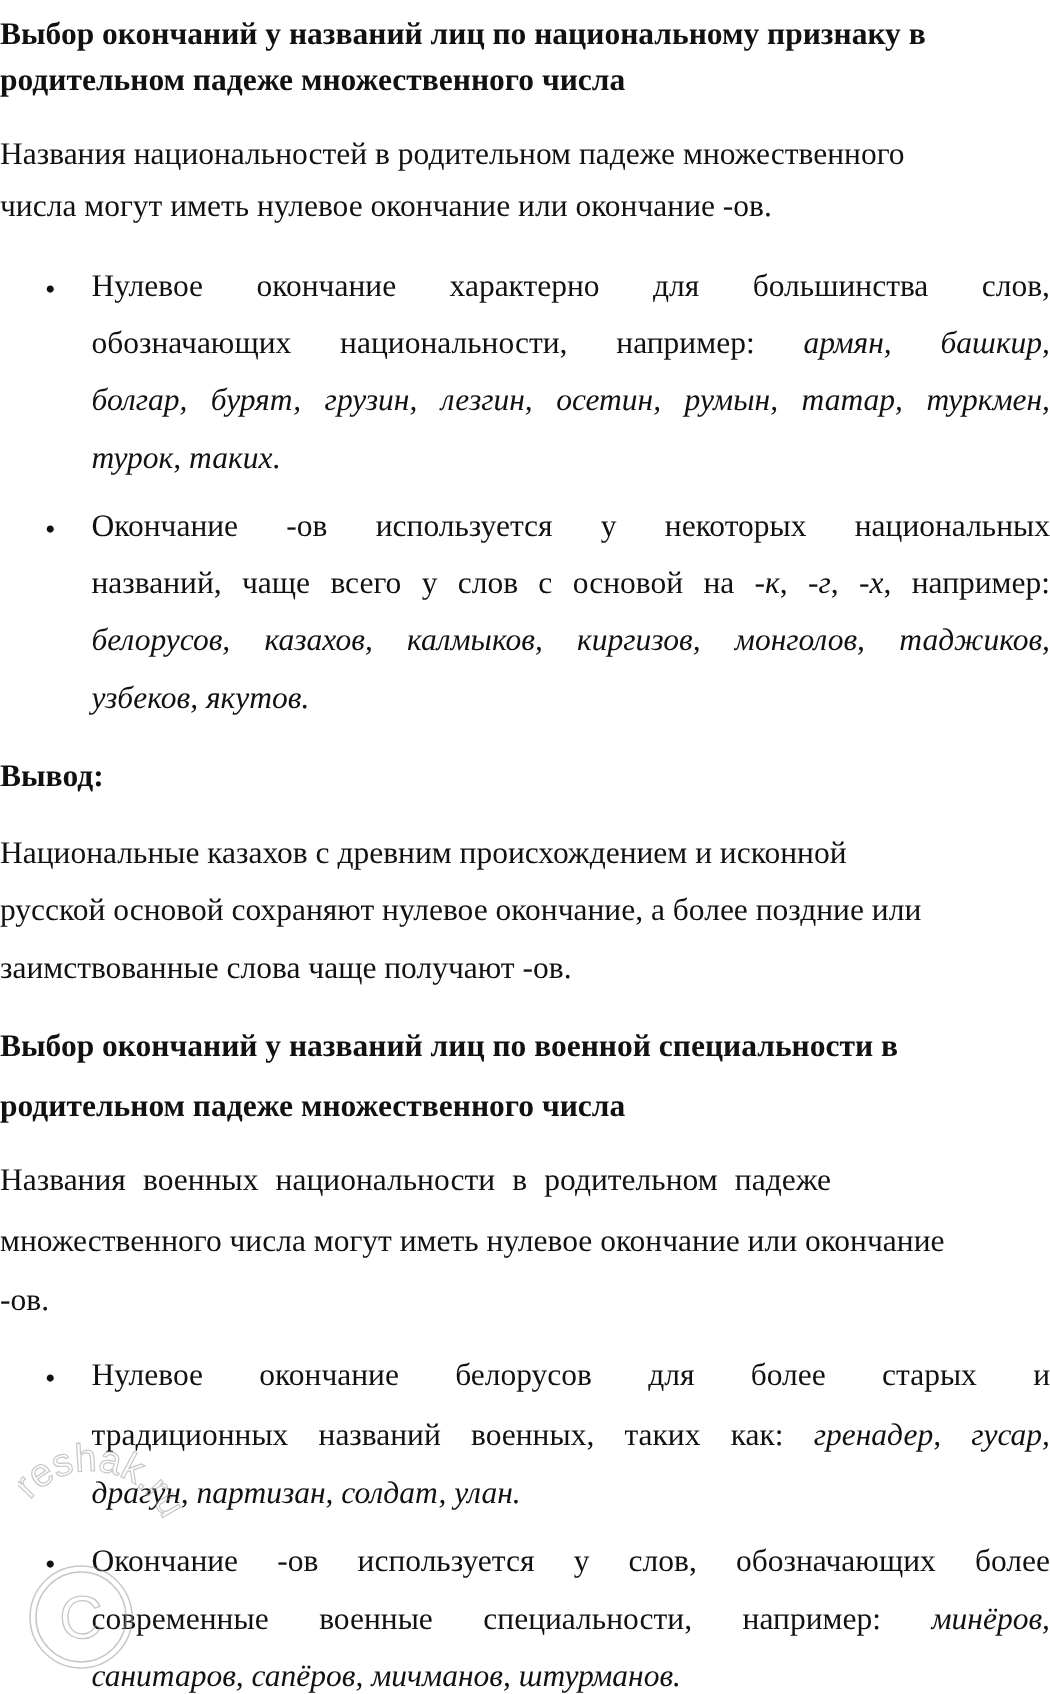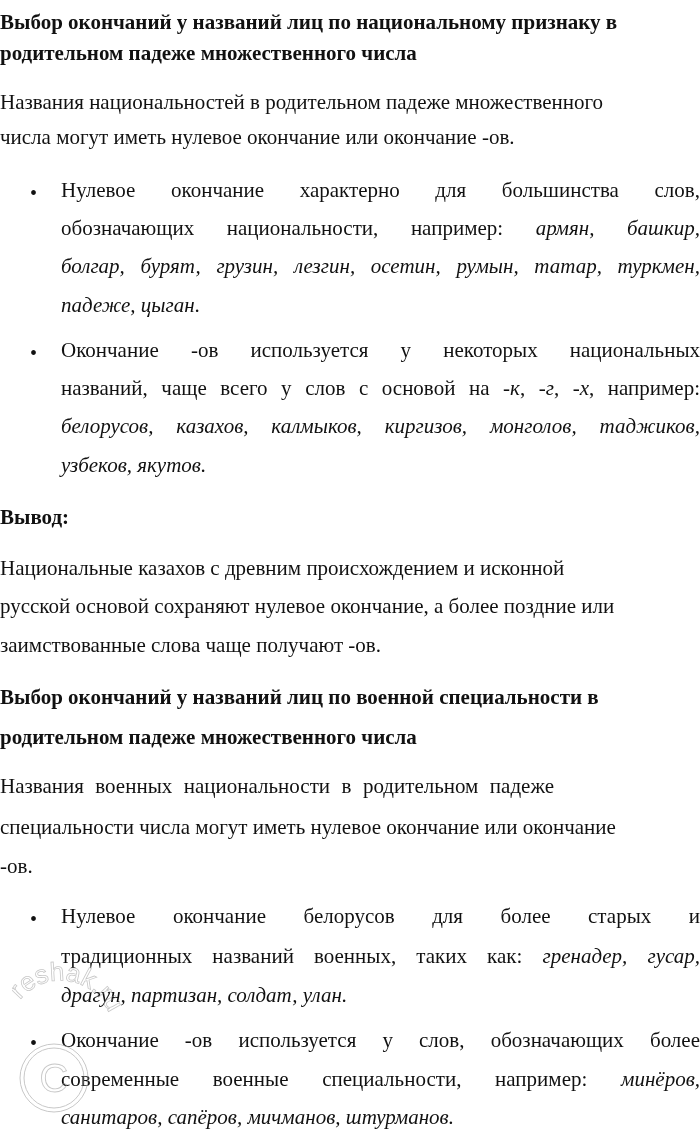--- a/index.html
+++ b/index.html
@@ -38,21 +38,21 @@
 
   <span class="bullet" style="top:183px">•</span>
   <div class="line ind just" style="top:180px">
     <span class="b">Нулевое окончание</span><span> характерно для большинства слов,</span>
   </div>
   <div class="line ind just" style="top:218px">
     <span>обозначающих национальности, например: </span><span class="i">армян, башкир,</span>
   </div>
   <div class="line ind just i" style="top:256px">болгар, бурят, грузин, лезгин, осетин, румын, татар, туркмен,</div>
   <div class="line ind" style="top:295px">
-    <span class="i">падеже, цыган</span><span>.</span>
+    <span class="i">турок, таких</span><span>.</span>
   </div>
 
   <span class="bullet" style="top:343px">•</span>
   <div class="line ind just" style="top:340px">
     <span class="b">Окончание -ов</span><span> используется у некоторых национальных</span>
   </div>
   <div class="line ind just" style="top:378px">
     <span>названий, чаще всего у слов с основой на </span><span class="i">-к</span><span>, </span><span class="i">-г</span><span>, </span><span class="i">-х</span><span>, например:</span>
   </div>
   <div class="line ind just i" style="top:416px">белорусов, казахов, калмыков, киргизов, монголов, таджиков,</div>
@@ -65,21 +65,21 @@
   </div>
   <div class="line" style="top:635px">
     <span>заимствованные слова чаще получают </span><span class="b">-ов</span><span>.</span>
   </div>
 
   <div class="line just h" style="top:687px">Выбор окончаний у названий лиц по военной специальности в</div>
   <div class="line h" style="top:727px">родительном падеже множественного числа</div>
 
   <div class="line just" style="top:776px">Названия военных национальности в родительном падеже</div>
   <div class="line just" style="top:817px">
-    <span>специальности числа могут иметь </span><span class="b">нулевое окончание</span><span> или окончание</span>
+    <span>множественного числа могут иметь </span><span class="b">нулевое окончание</span><span> или окончание</span>
   </div>
   <div class="line" style="top:856px">
     <span class="b">-ов</span><span>.</span>
   </div>
 
   <span class="bullet" style="top:909px">•</span>
   <div class="line ind just" style="top:906px">
     <span class="b">Нулевое окончание</span><span> белорусов для более старых и</span>
   </div>
   <div class="line ind just" style="top:946px">

